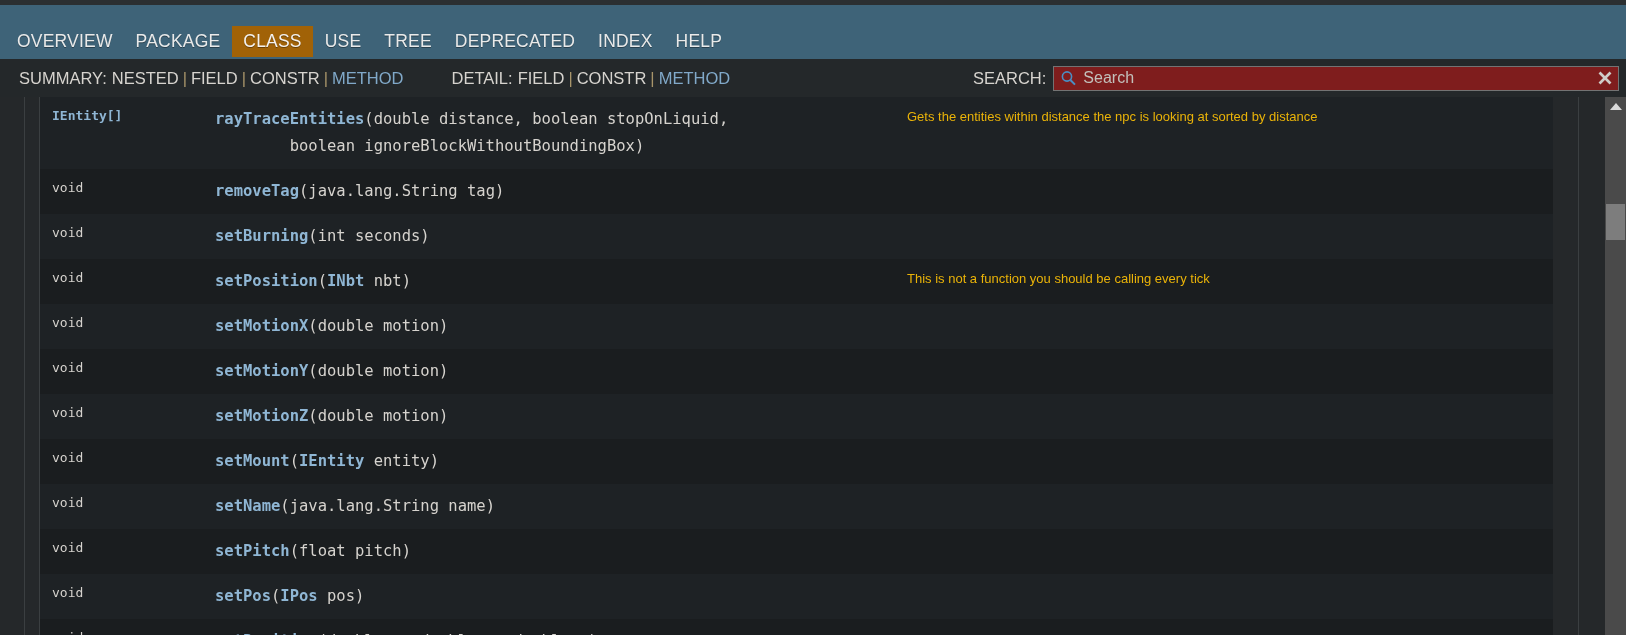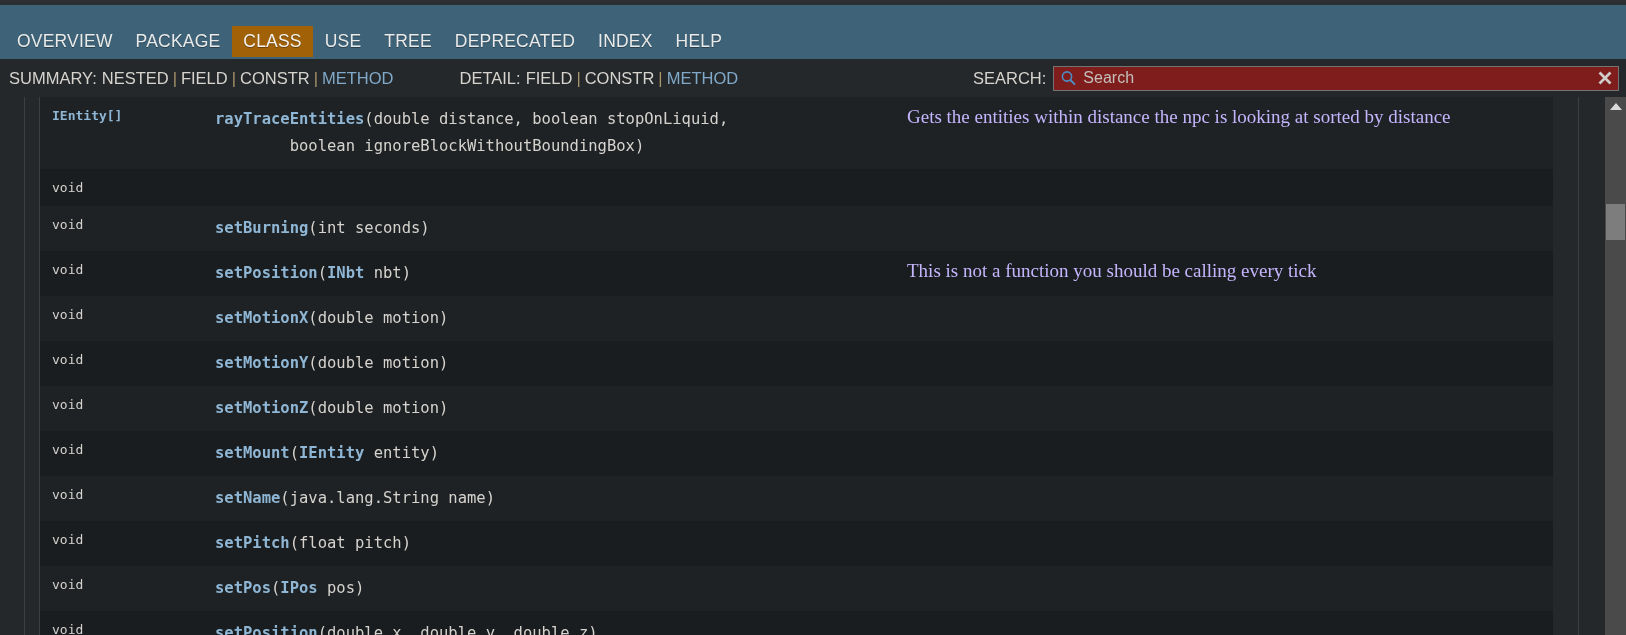--- a/index.html
+++ b/index.html
@@ -72,22 +72,22 @@
     align-items: center;
     box-sizing: border-box;
   }
   .subnav-group {
     display: flex;
     align-items: baseline;
     white-space: nowrap;
     font-size: 16.5px;
     color: #d7d4cf;
   }
-  .subnav-group.summary { margin-left: 9px; }
-  .subnav-group.detail  { margin-left: 66px; }
+  .subnav-group.summary { margin-left: 19px; }
+  .subnav-group.detail  { margin-left: 48px; }
   .subnav-label { color: #d7d4cf; margin-right: 5px; }
   .subnav-plain { color: #d7d4cf; }
   .subnav-link  { color: #81a9c9; cursor: pointer; }
   .subnav-sep   { color: #a8956a; margin: 0 4px; }
 
   
   .search-wrap {
     position: absolute;
     left: 973px;
     top: 59px;
@@ -213,24 +213,24 @@
     font-family: "DejaVu Sans Mono", "Liberation Mono", monospace;
     font-size: 15.5px;
     line-height: 27px;
     color: #d6d3ce;
     white-space: pre-wrap;
     padding-right: 8px;
   }
   .cell-desc {
     flex: 1 1 auto;
     box-sizing: border-box;
-    font-family: Liberation Serif, serif;
-    font-size: 19px;
+    font-family: Liberation Sans, sans-serif;
+    font-size: 13px;
     line-height: 22px;
-    color: #c4b5fd;
+    color: #eab308;
     padding-right: 10px;
   }
 
   
   .tok-type   { color: #8fb6d4; font-weight: bold; }
   .tok-method { color: #8fb6d4; font-weight: bold; }
   .tok-plain  { color: #d6d3ce; font-weight: normal; }
 
   
   .vscroll {
@@ -320,20 +320,21 @@
     <div class="rail rail-b"></div>
     <div class="table" id="method-table">
         <div class="row alt">
           <div class="cell-type"><span class="tok-type">IEntity[]</span></div>
           <div class="cell-sig"><span class="tok-method">rayTraceEntities</span><span class="tok-plain">(double distance, boolean stopOnLiquid,
         boolean ignoreBlockWithoutBoundingBox)</span></div>
           <div class="cell-desc">Gets the entities within distance the npc is looking at sorted by distance</div>
         </div>
         <div class="row base">
           <div class="cell-type"><span>void</span></div>
+          <div class="cell-sig"><span class="tok-method">removeTag</span><span class="tok-plain">(java.lang.String tag)</span></div>
           <div class="cell-desc"></div>
         </div>
         <div class="row alt">
           <div class="cell-type"><span>void</span></div>
           <div class="cell-sig"><span class="tok-method">setBurning</span><span class="tok-plain">(int seconds)</span></div>
           <div class="cell-desc"></div>
         </div>
         <div class="row base">
           <div class="cell-type"><span>void</span></div>
           <div class="cell-sig"><span class="tok-method">setPosition</span><span class="tok-plain">(</span><span class="tok-type">INbt</span><span class="tok-plain"> nbt)</span></div>

